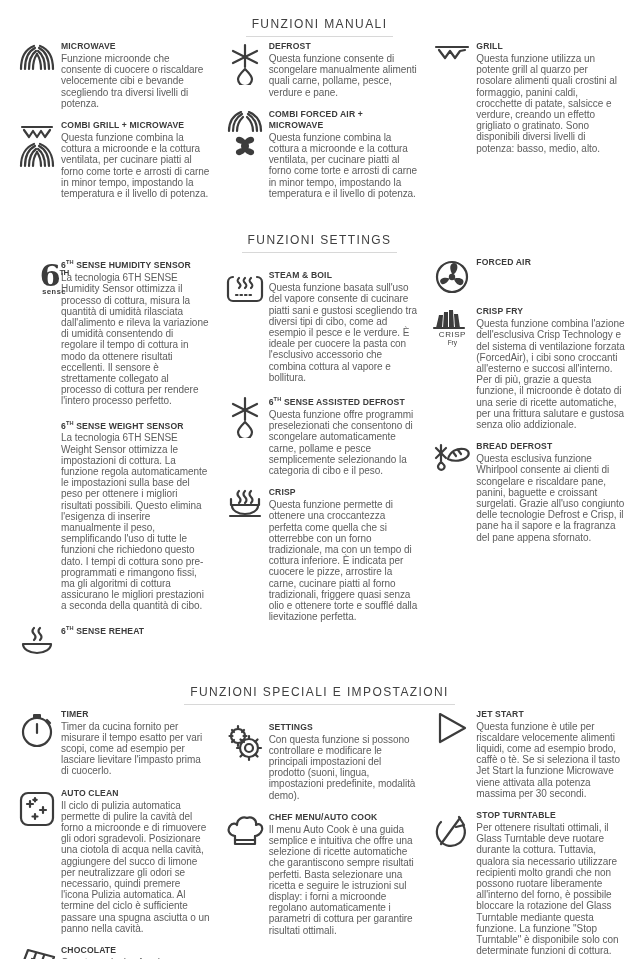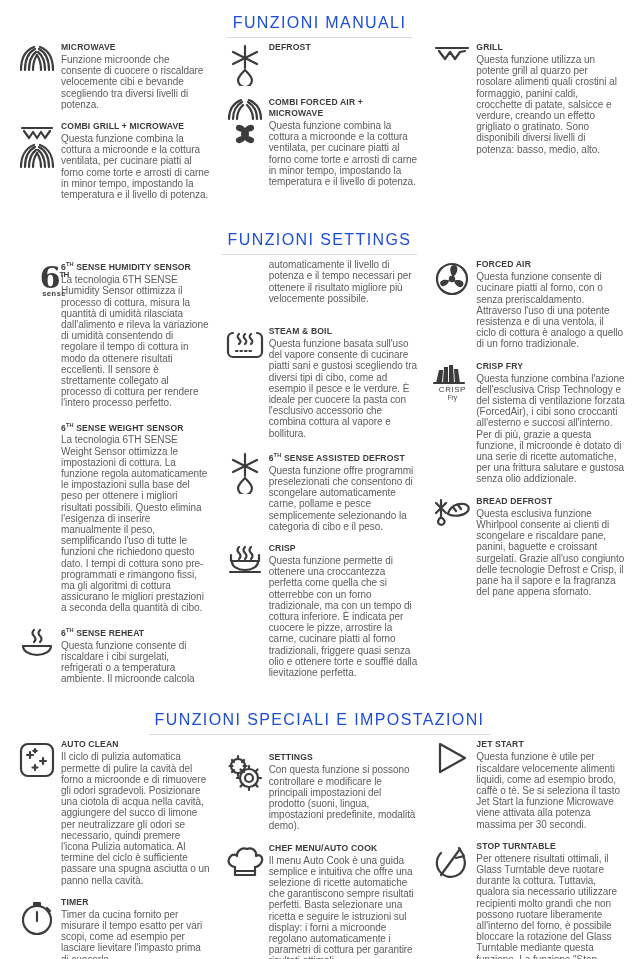--- a/index.html
+++ b/index.html
@@ -13,23 +13,23 @@
   .page { position: relative; width: 639px; height: 959px; padding: 0; }
 
   
   .section-head {
     text-align: center;
     padding-top: 14px;
     padding-bottom: 4px;
   }
   .section-head .title {
     display: inline-block;
-    font-size: 16px;
+    font-size: 12px;
     letter-spacing: 1.4px;
-    color: #1d4ed8;
+    color: #404040;
     font-weight: 400;
     padding: 0 6px 5px 6px;
     border-bottom: 1px solid #d8d8d8;
     white-space: nowrap;
   }
 
   
   .cols {
     display: flex;
     align-items: flex-start;
@@ -165,20 +165,21 @@
             <g class="s" stroke-width="2.2">
               <path d="M18 2 L18 24"></path>
                 <path d="M6 8 L30 20"></path>
                 <path d="M30 8 L6 20"></path>
               <path d="M18 26 C14 30 11 33 11 36 a7 7 0 0 0 14 0 c0-3-3-6-7-10 z"></path>
             </g>
           </svg>
         </div>
         <div class="body">
           <h3>DEFROST</h3>
+          <p>Questa funzione consente di scongelare manualmente alimenti quali carne, pollame, pesce, verdure e pane.</p>
         </div>
       </div>
 
       <div class="entry">
         <div class="ico">
           <svg width="40" height="48" viewBox="0 0 40 48">
             <g class="s" stroke-width="2">
               <path d="M4 20 C4 10 9 4 16 1"></path>
                 <path d="M8 20 C8 11 12 6 17 3"></path>
               <path d="M12 20 C12 13 15 9 18 6"></path>
@@ -252,31 +253,27 @@
           <svg width="36" height="30" viewBox="0 0 36 30">
             <g class="s" stroke-width="2.2">
               <path d="M15 3 c-2 2 -2 4 0 6 c2 2 2 4 0 6"></path>
               <path d="M21 3 c-2 2 -2 4 0 6 c2 2 2 4 0 6"></path>
               <path d="M4 19 H32 a14 9 0 0 1 -28 0 z"></path>
             </g>
           </svg>
         </div>
         <div class="body">
           <h3><span>6</span><sup>TH</sup><span> SENSE REHEAT</span></h3>
-          <p>Questa funzione consente di riscaldare i cibi surgelati, refrigerati o a temperatura ambiente. Il microonde calcola</p>
         </div>
       </div>
     </div>
 
     <div class="col">
       <div class="entry noicon">
         <div class="ico"></div>
-        <div class="body">
-          <p class="contp">automaticamente il livello di potenza e il tempo necessari per ottenere il risultato migliore più velocemente possibile.</p>
-        </div>
       </div>
 
       <div class="entry">
         <div class="ico">
           <svg width="40" height="36" viewBox="0 0 40 36">
             <g class="s" stroke-width="2.2">
               <path d="M14 6 c-2 2 -2 3 0 5 c2 2 2 3 0 5"></path>
               <path d="M20 6 c-2 2 -2 3 0 5 c2 2 2 3 0 5"></path>
               <path d="M26 6 c-2 2 -2 3 0 5 c2 2 2 3 0 5"></path>
               <path d="M8 5 a5 5 0 0 0 -5 5 v14 a5 5 0 0 0 5 5 h24 a5 5 0 0 0 5 -5 v-14 a5 5 0 0 0 -5 -5"></path>
@@ -337,21 +334,20 @@
             <g class="sf">
               <circle cx="18" cy="18" r="3.2"></circle>
               <path d="M18 15 C15 9 16 4 20 4 c5 0 4 8 0 11 z"></path>
               <path d="M20.5 19.5 C27 18 31 21 29 24.5 c-2.5 4.3 -8.5 -0.5 -9 -5 z"></path>
               <path d="M15.5 19.5 C13 25 8 27 6.5 23.5 c-2 -4.5 5 -6 9 -4 z"></path>
             </g>
           </svg>
         </div>
         <div class="body">
           <h3>FORCED AIR</h3>
-          <p>Questa funzione consente di cucinare piatti al forno, con o senza preriscaldamento. Attraverso l'uso di una potente resistenza e di una ventola, il ciclo di cottura è analogo a quello di un forno tradizionale.</p>
         </div>
       </div>
 
       <div class="entry">
         <div class="ico">
           <div class="crispfry">
             <svg width="40" height="22" viewBox="0 0 40 22">
               <g class="sf">
                 <path d="M6 20 L9 7 L13 7 L12 20 z"></path>
                 <path d="M13 20 L14 4 L18 4 L18 20 z"></path>
@@ -396,49 +392,49 @@
 
   <div class="section-head" style="padding-top:16px;">
     <span class="title">FUNZIONI SPECIALI E IMPOSTAZIONI</span>
   </div>
   <div class="cols">
 
     <div class="col">
       <div class="entry">
         <div class="ico">
           <svg width="38" height="38" viewBox="0 0 38 38">
+            <g class="s" stroke-width="2.2">
+              <circle cx="19" cy="21" r="14"></circle>
+              <path d="M19 13 V22"></path>
+              <path d="M29 9 L32 12"></path>
+            </g>
+            <rect x="15" y="3" width="8" height="5" rx="1" class="sf"></rect>
+          </svg>
+        </div>
+        <div class="body">
+          <h3>TIMER</h3>
+          <p>Timer da cucina fornito per misurare il tempo esatto per vari scopi, come ad esempio per lasciare lievitare l'impasto prima di cuocerlo.</p>
+        </div>
+      </div>
+
+      <div class="entry">
+        <div class="ico">
+          <svg width="38" height="38" viewBox="0 0 38 38">
             <rect x="3" y="3" width="32" height="32" rx="7" class="s" stroke-width="2.2"></rect>
             <g class="s" stroke-width="1.6">
               <path d="M12 11 v6 M9 14 h6"></path>
               <path d="M25 17 v6 M22 20 h6"></path>
               <path d="M17 24 v5 M14.5 26.5 h5"></path>
               <path d="M17 8 v3.5 M15.3 9.8 h3.4"></path>
             </g>
           </svg>
         </div>
         <div class="body">
           <h3>AUTO CLEAN</h3>
           <p>Il ciclo di pulizia automatica permette di pulire la cavità del forno a microonde e di rimuovere gli odori sgradevoli. Posizionare una ciotola di acqua nella cavità, aggiungere del succo di limone per neutralizzare gli odori se necessario, quindi premere l'icona Pulizia automatica. Al termine del ciclo è sufficiente passare una spugna asciutta o un panno nella cavità.</p>
-        </div>
-      </div>
-
-      <div class="entry">
-        <div class="ico">
-          <svg width="38" height="38" viewBox="0 0 38 38">
-            <g class="s" stroke-width="2.2">
-              <circle cx="19" cy="21" r="14"></circle>
-              <path d="M19 13 V22"></path>
-              <path d="M29 9 L32 12"></path>
-            </g>
-            <rect x="15" y="3" width="8" height="5" rx="1" class="sf"></rect>
-          </svg>
-        </div>
-        <div class="body">
-          <h3>TIMER</h3>
-          <p>Timer da cucina fornito per misurare il tempo esatto per vari scopi, come ad esempio per lasciare lievitare l'impasto prima di cuocerlo.</p>
         </div>
       </div>
 
       <div class="entry">
         <div class="ico">
           <svg width="42" height="34" viewBox="0 0 42 34">
             <g class="s" stroke-width="1.7">
               <path d="M12 3 L38 10 L30 31 L4 24 z"></path>
               <path d="M16 12 L26 15"></path>
                 <path d="M13 21 L23 24"></path>

